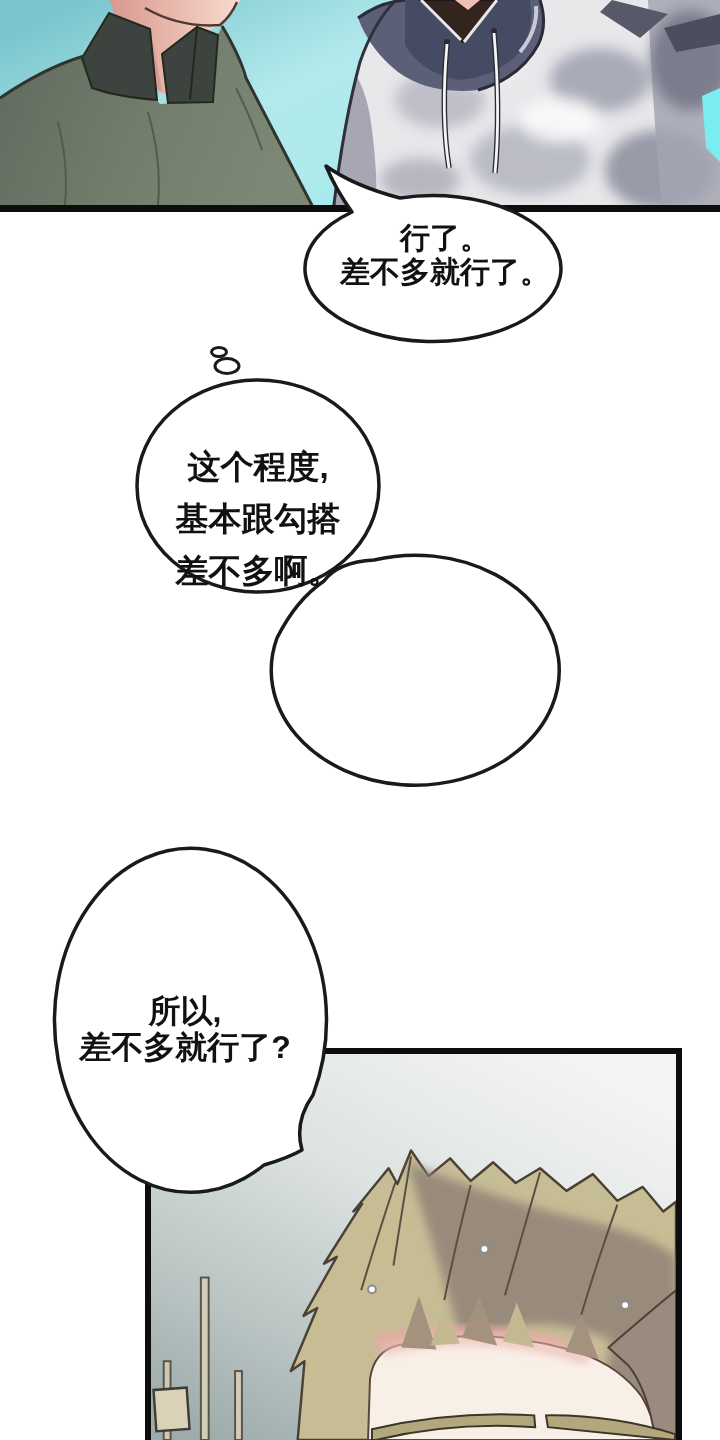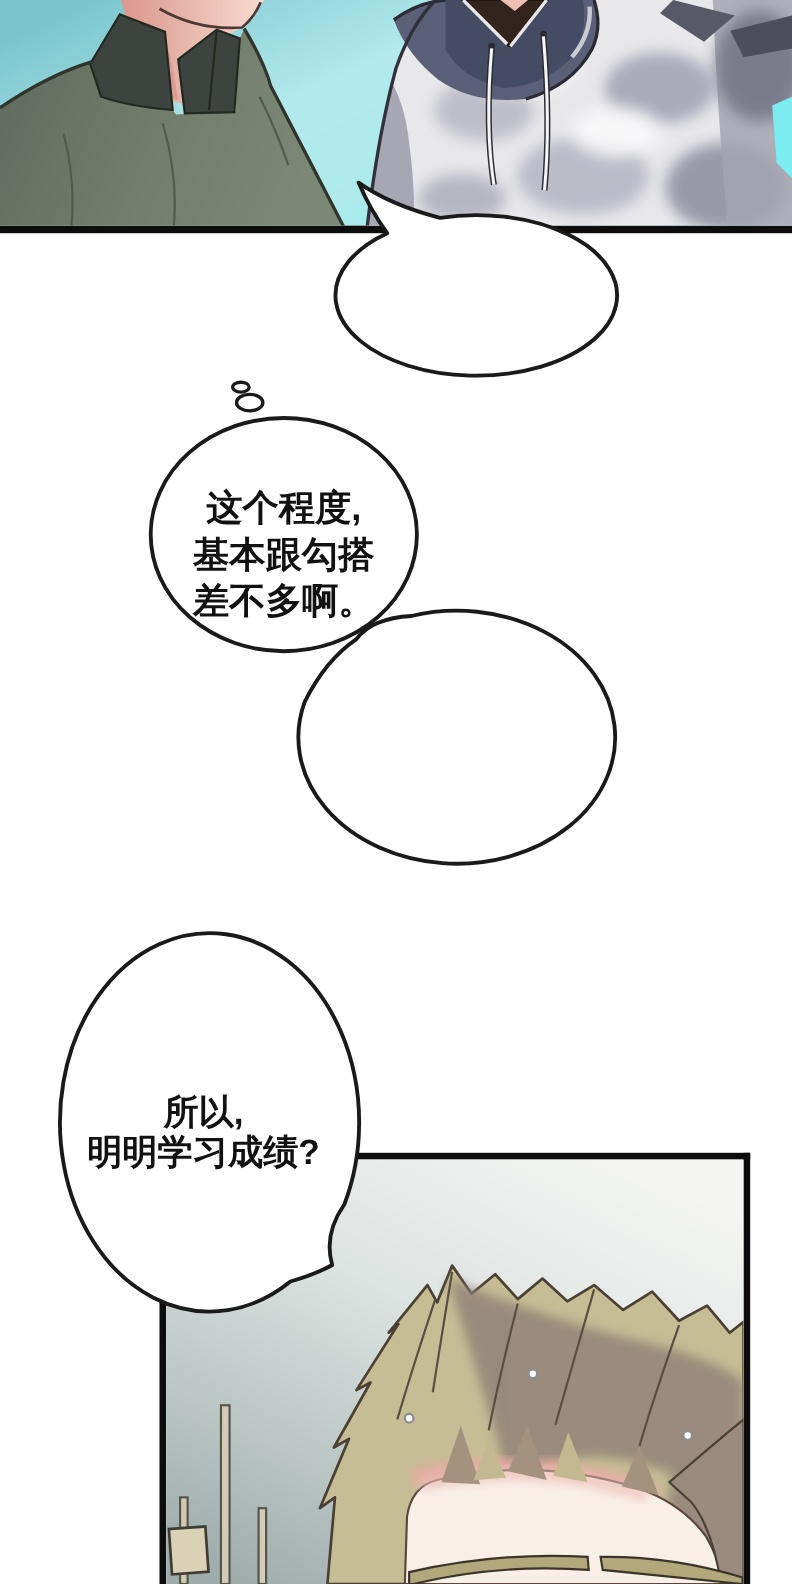--- a/index.html
+++ b/index.html
@@ -14,21 +14,21 @@
     left:145px;top:1048px;width:537px;height:392px;box-sizing:border-box;
     border:6px solid #0d0d0d;border-bottom:none;
   }
   .panel svg{display:block;width:100%;height:100%;}
   .bubble-layer{position:absolute;left:0;top:0;width:720px;height:1440px;pointer-events:none;}
   .bubble-text{
     position:absolute;color:#111;font-weight:700;text-align:center;
     white-space:pre-line;letter-spacing:0px;pointer-events:none;
   }
   .bt-1{left:315px;top:221px;width:260px;font-size:30px;line-height:34px;}
-  .bt-2{left:138px;top:441px;width:240px;font-size:33px;line-height:42px;}
+  .bt-2{left:138px;top:441px;width:240px;font-size:33px;line-height:52px;}
   .bt-3{left:274px;top:599px;width:290px;font-size:31px;line-height:40px;}
   .bt-4{left:60px;top:993px;width:250px;font-size:32px;line-height:36px;}
 </style>
 </head>
 <body>
 
 <div class="page">
 
   <section class="panel panel-top">
     <svg viewBox="0 0 720 205" preserveAspectRatio="none">
@@ -172,19 +172,21 @@
       <ellipse cx="227" cy="366" rx="12" ry="7.5" stroke-width="3"></ellipse>
 
       <path d="M 400 198 A 128 73 0 1 1 352 212 Q 336 190 326 166 Q 354 186 400 198 Z"></path>
 
       <path d="M 374 560 Q 338 562 324 581 Q 296 600 277 638 A 144 115 0 1 0 374 560 Z"></path>
 
       <path d="M 313 1095 A 136 172 0 1 0 264 1165 Q 288 1158 302 1150 Q 294 1122 313 1095 Z"></path>
     </g>
   </svg>
 
+  <div class="bubble-text bt-1">行了。
+差不多就行了。</div>
   <div class="bubble-text bt-2">这个程度,
 基本跟勾搭
 差不多啊。</div>
   <div class="bubble-text bt-4">所以,
-明明学习成绩?</div>
+差不多就行了?</div>
 
 </div>
 
 </body></html>

